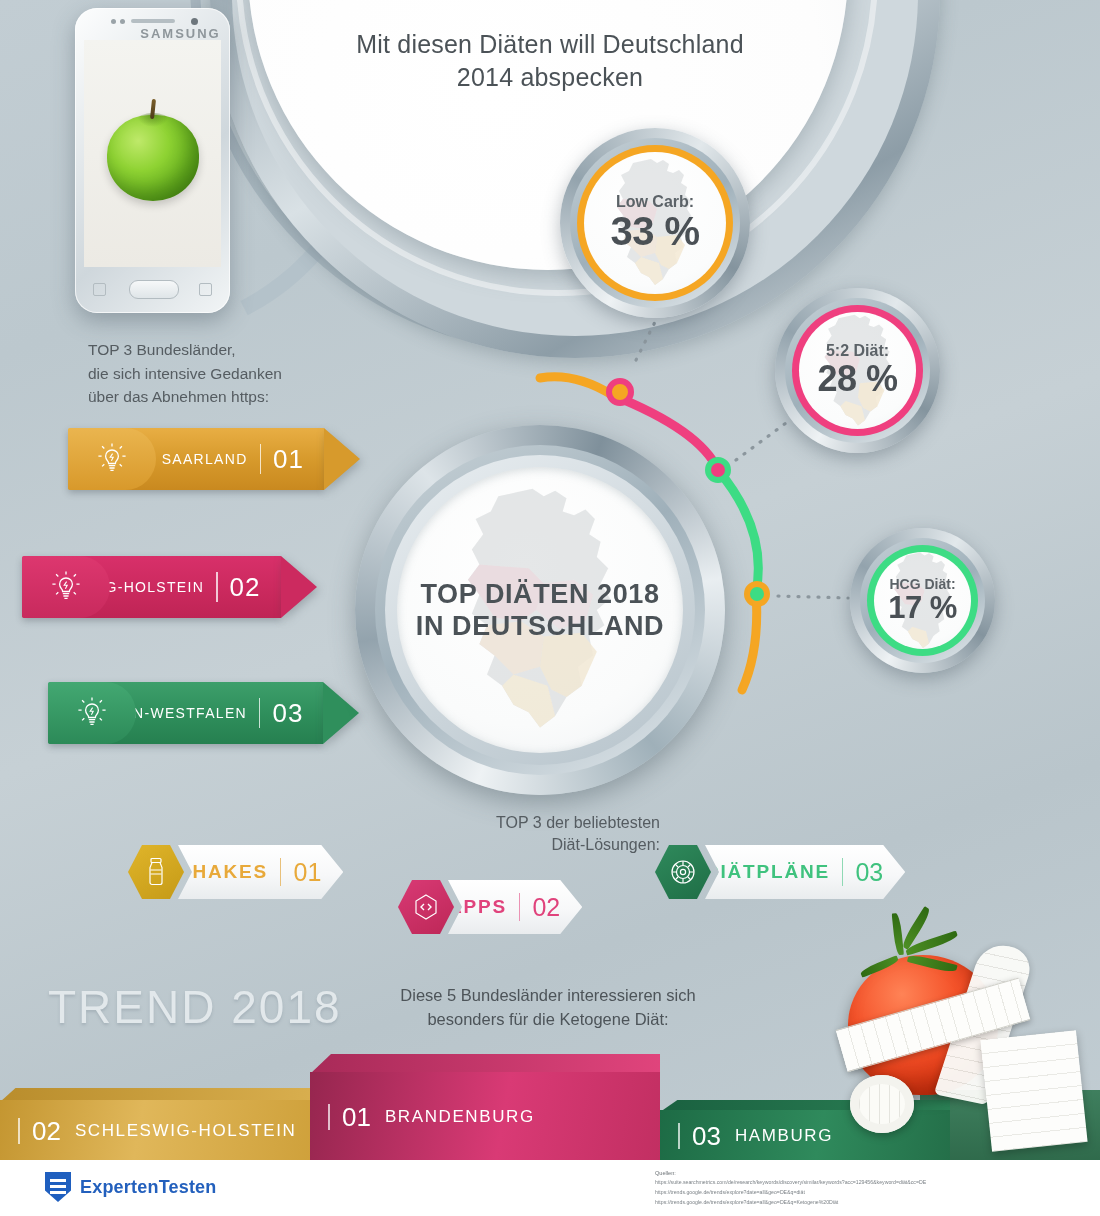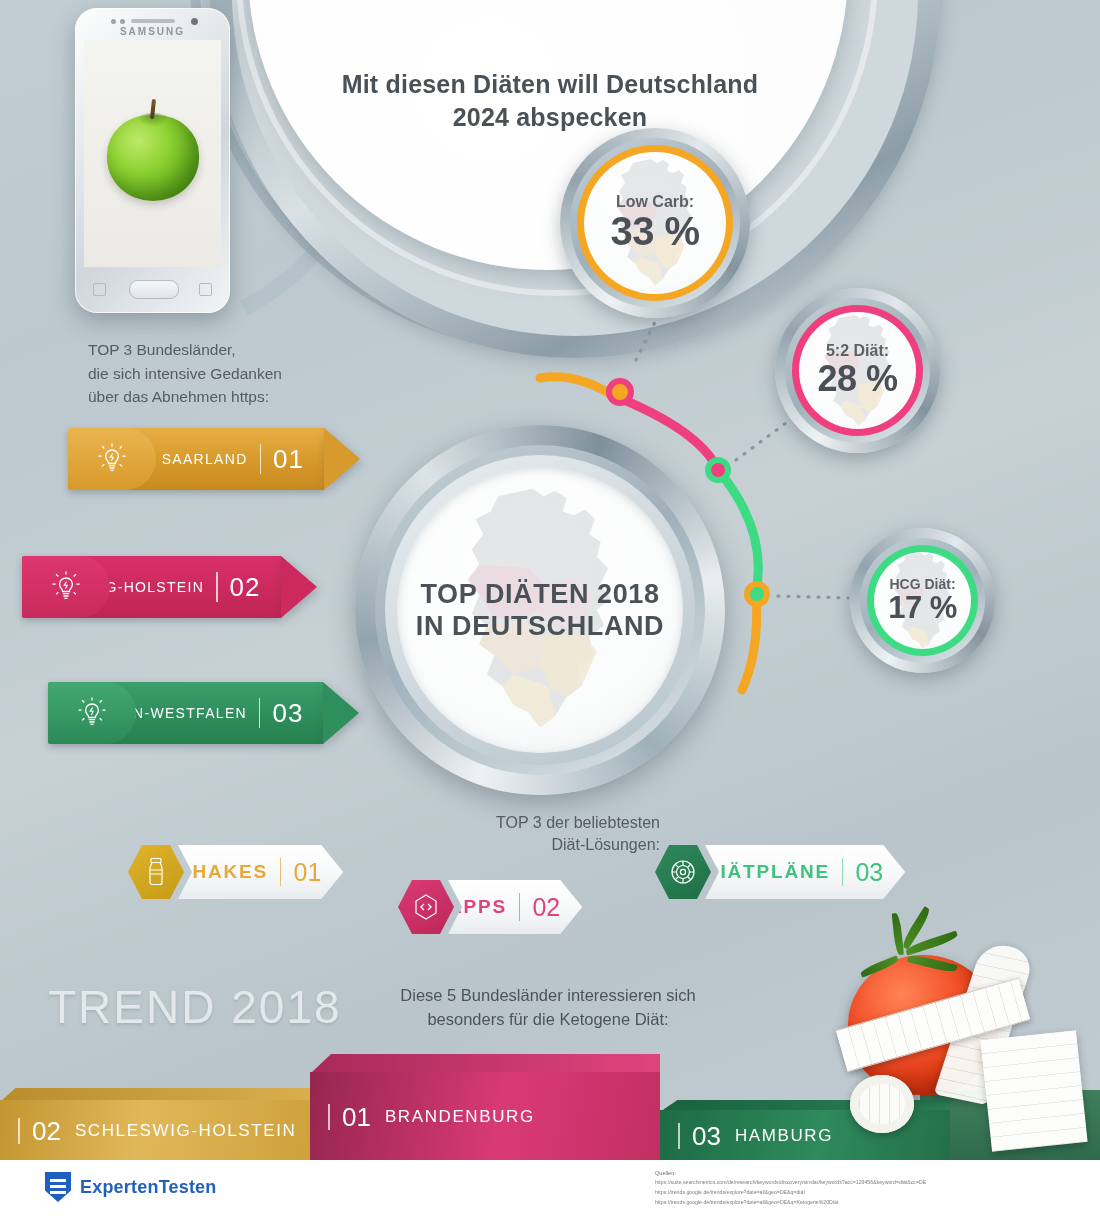--- a/index.html
+++ b/index.html
@@ -38,35 +38,34 @@
     border:6px solid rgba(255,255,255,.45);
   }
   .swirl{position:absolute;border-radius:50%;border-style:solid;border-color:transparent;}
   #swirl-a{left:-110px;top:-150px;width:460px;height:460px;border-width:16px;border-top-color:rgba(152,169,179,.75);border-right-color:rgba(172,188,197,.5);transform:rotate(18deg);}
   #swirl-b{left:-150px;top:-190px;width:540px;height:540px;border-width:10px;border-top-color:rgba(196,209,217,.7);transform:rotate(10deg);}
 
   
   #heading{
     position:absolute;left:270px;top:28px;width:560px;
     text-align:center;color:#4b5257;
-    font-size:25px;font-weight:bold;line-height:1.32;letter-spacing:.2px;
+    font-size:25px;font-weight:normal;line-height:1.32;letter-spacing:.2px;
     text-shadow:0 1px 0 rgba(255,255,255,.6);
-    margin-top:40px;
   }
 
   
   #phone{
     position:absolute;left:75px;top:8px;width:155px;height:305px;
     border-radius:22px;
     background:linear-gradient(135deg,#fdfefe 0%,#e3e8eb 35%,#cfd7dc 60%,#f2f5f6 100%);
     box-shadow:0 8px 22px rgba(60,75,85,.35), inset 0 0 0 1px rgba(255,255,255,.7);
   }
   #phone-brand{
     position:absolute;top:18px;left:0;width:100%;text-align:center;
-    font-size:10px;letter-spacing:2px;color:#8e969b;font-weight:bold;
+    font-size:13px;letter-spacing:2px;color:#8e969b;font-weight:bold;padding-left:28px;
   }
   #phone-speaker{position:absolute;top:11px;left:50%;margin-left:-22px;width:44px;height:4px;border-radius:2px;background:#b5bec3;}
   #phone-cam{position:absolute;top:10px;left:116px;width:7px;height:7px;border-radius:50%;background:#6d767c;}
   #phone-sensor{position:absolute;top:11px;left:36px;width:5px;height:5px;border-radius:50%;background:#9aa3a8;box-shadow:9px 0 0 #9aa3a8;}
   #phone-screen{
     position:absolute;left:9px;top:32px;width:137px;height:227px;
     background:linear-gradient(180deg,#f4f4f0 0%,#eceae4 100%);
     overflow:hidden;
   }
   #apple{
@@ -301,21 +300,21 @@
 
   <div class="swirl" id="swirl-b"></div>
   <div class="swirl" id="swirl-a"></div>
   <div class="topdisc" id="ring-outer2"></div>
   <div class="topdisc" id="ring-outer"></div>
   <div class="topdisc" id="disc-white"></div>
   <div class="topdisc" id="ring-sheen"></div>
 
   <div id="heading">
     <div>Mit diesen Diäten will Deutschland</div>
-    <div>2024 abspecken</div>
+    <div>2014 abspecken</div>
   </div>
 
   <div id="phone">
     <div id="phone-speaker"></div>
     <div id="phone-sensor"></div>
     <div id="phone-cam"></div>
     <div id="phone-brand">SAMSUNG</div>
     <div id="phone-screen">
       <div id="apple">
         <div id="apple-dip"></div>

